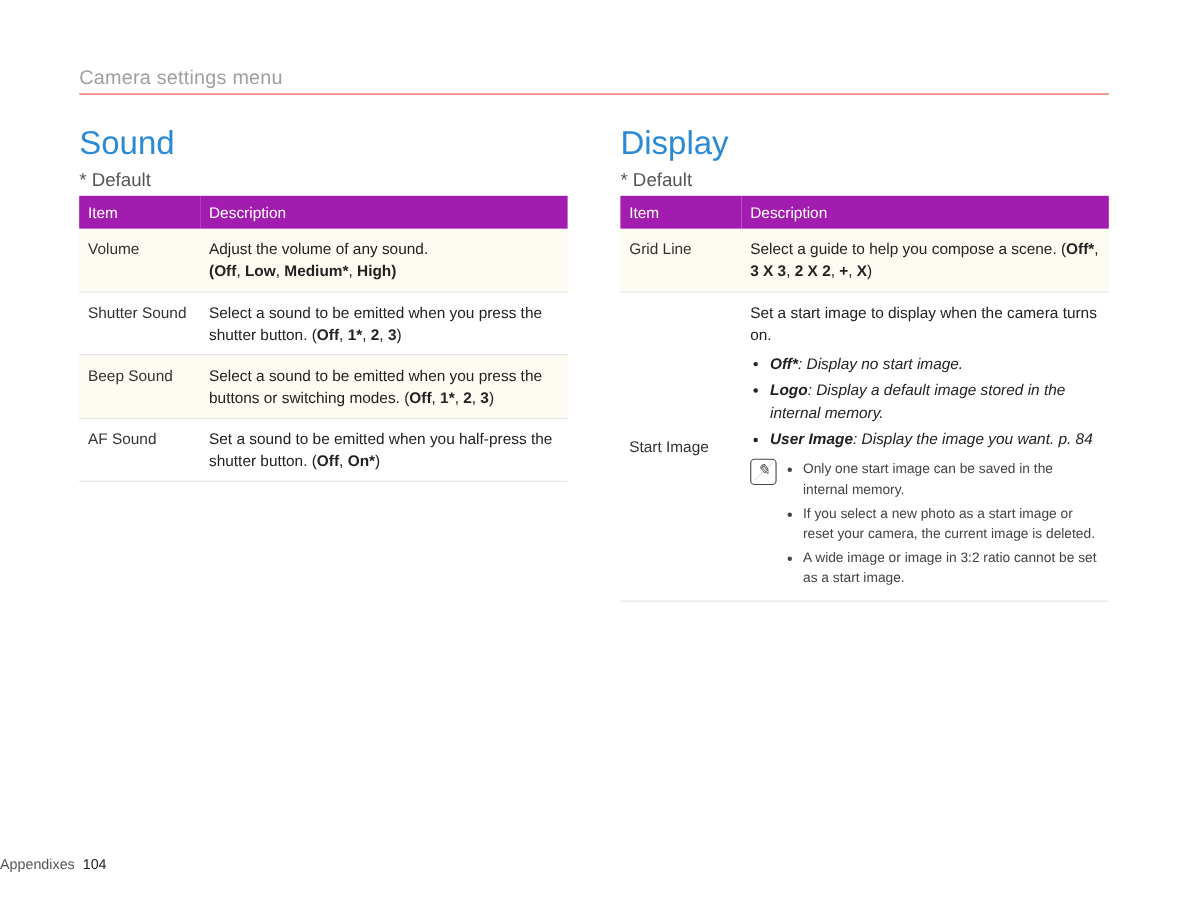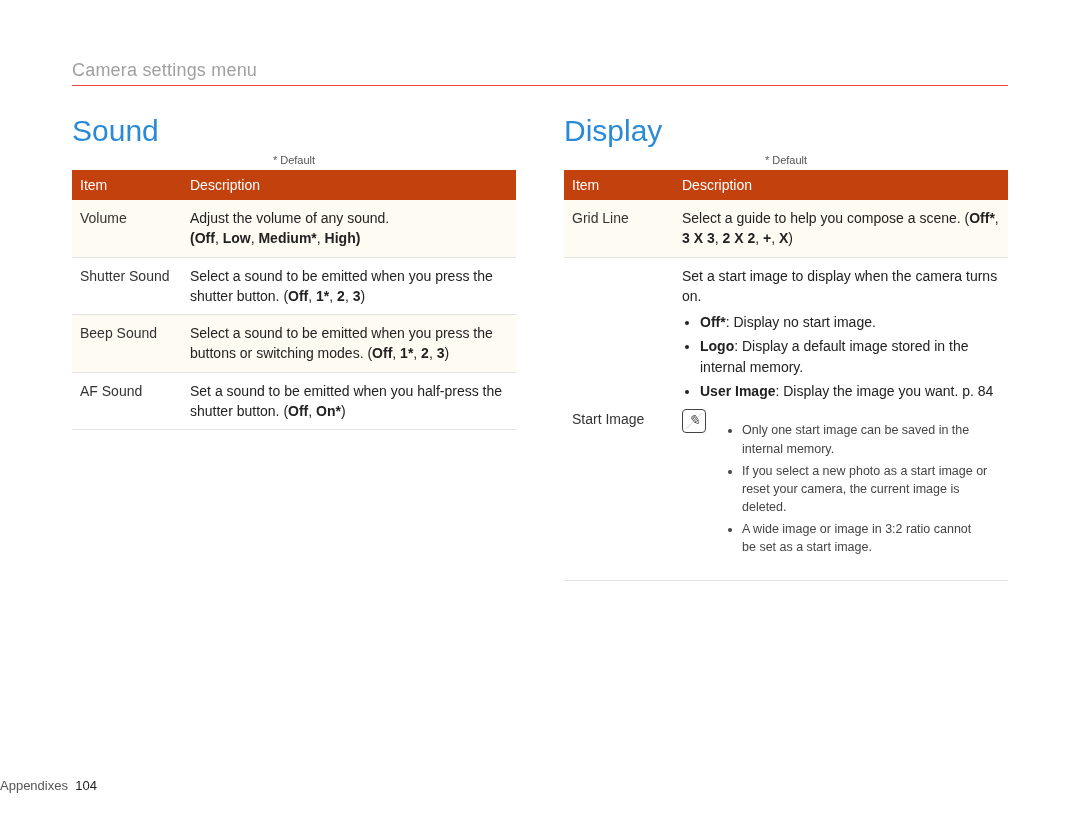--- a/index.html
+++ b/index.html
@@ -29,34 +29,34 @@
     flex:1;
     min-width:0;
   }
   .h2{
     color:#2a8ad6;
     font-size:30px;
     font-weight:400;
     margin:0 0 6px 0;
   }
   .default-note{
-    text-align:center;
-    font-size:11px;
+    text-align:left;
+    font-size:17px;
     color:#555;
     margin:0 0 4px 0;
   }
   table{
     width:100%;
     border-collapse:collapse;
     font-size:14px;
     table-layout:fixed;
   }
   col.item-col{width:110px;}
   thead th{
-    background:#c2410c;
+    background:#a21caf;
     color:#fff;
     font-weight:400;
     text-align:left;
     padding:7px 8px;
     font-size:14px;
   }
   tbody td{
     padding:8px 8px;
     vertical-align:top;
     border-bottom:1px solid #e3e3e3;
@@ -64,20 +64,21 @@
   }
   tbody tr:nth-child(odd) td{ background:#fdfbf2; }
   tbody tr:nth-child(even) td{ background:#ffffff; }
   tbody td.item{ color:#333; }
   .opts{ font-weight:bold;text-align:right; }
   .opts .sep{ font-weight:normal; }
   .desc-text{}
   ul.bullets{
     margin:6px 0 0 0;
     padding-left:18px;
+    font-style:italic;
   }
   ul.bullets li{
     margin-bottom:4px;
   }
   .note-box{
     display:flex;
     gap:8px;
     margin-top:8px;
   }
   .note-icon{
@@ -96,21 +97,21 @@
   .note-icon::after{
     content:"";
     position:absolute;
     left:3px;top:3px;right:3px;bottom:3px;
     background:linear-gradient(135deg,transparent 49%,#888 49%,#888 51%,transparent 51%);
     opacity:.35;
   }
   .note-list{
     font-size:12.5px;
     color:#444;
-    margin:12px;
+    margin:0;
     padding-left:16px;
   }
   .note-list li{margin-bottom:4px;}
   .footer{
     position:absolute;
     left:0;right:0;bottom:22px;
     font-size:13px;
     color:#555;
   }
   .footer .pg{ color:#222; }

